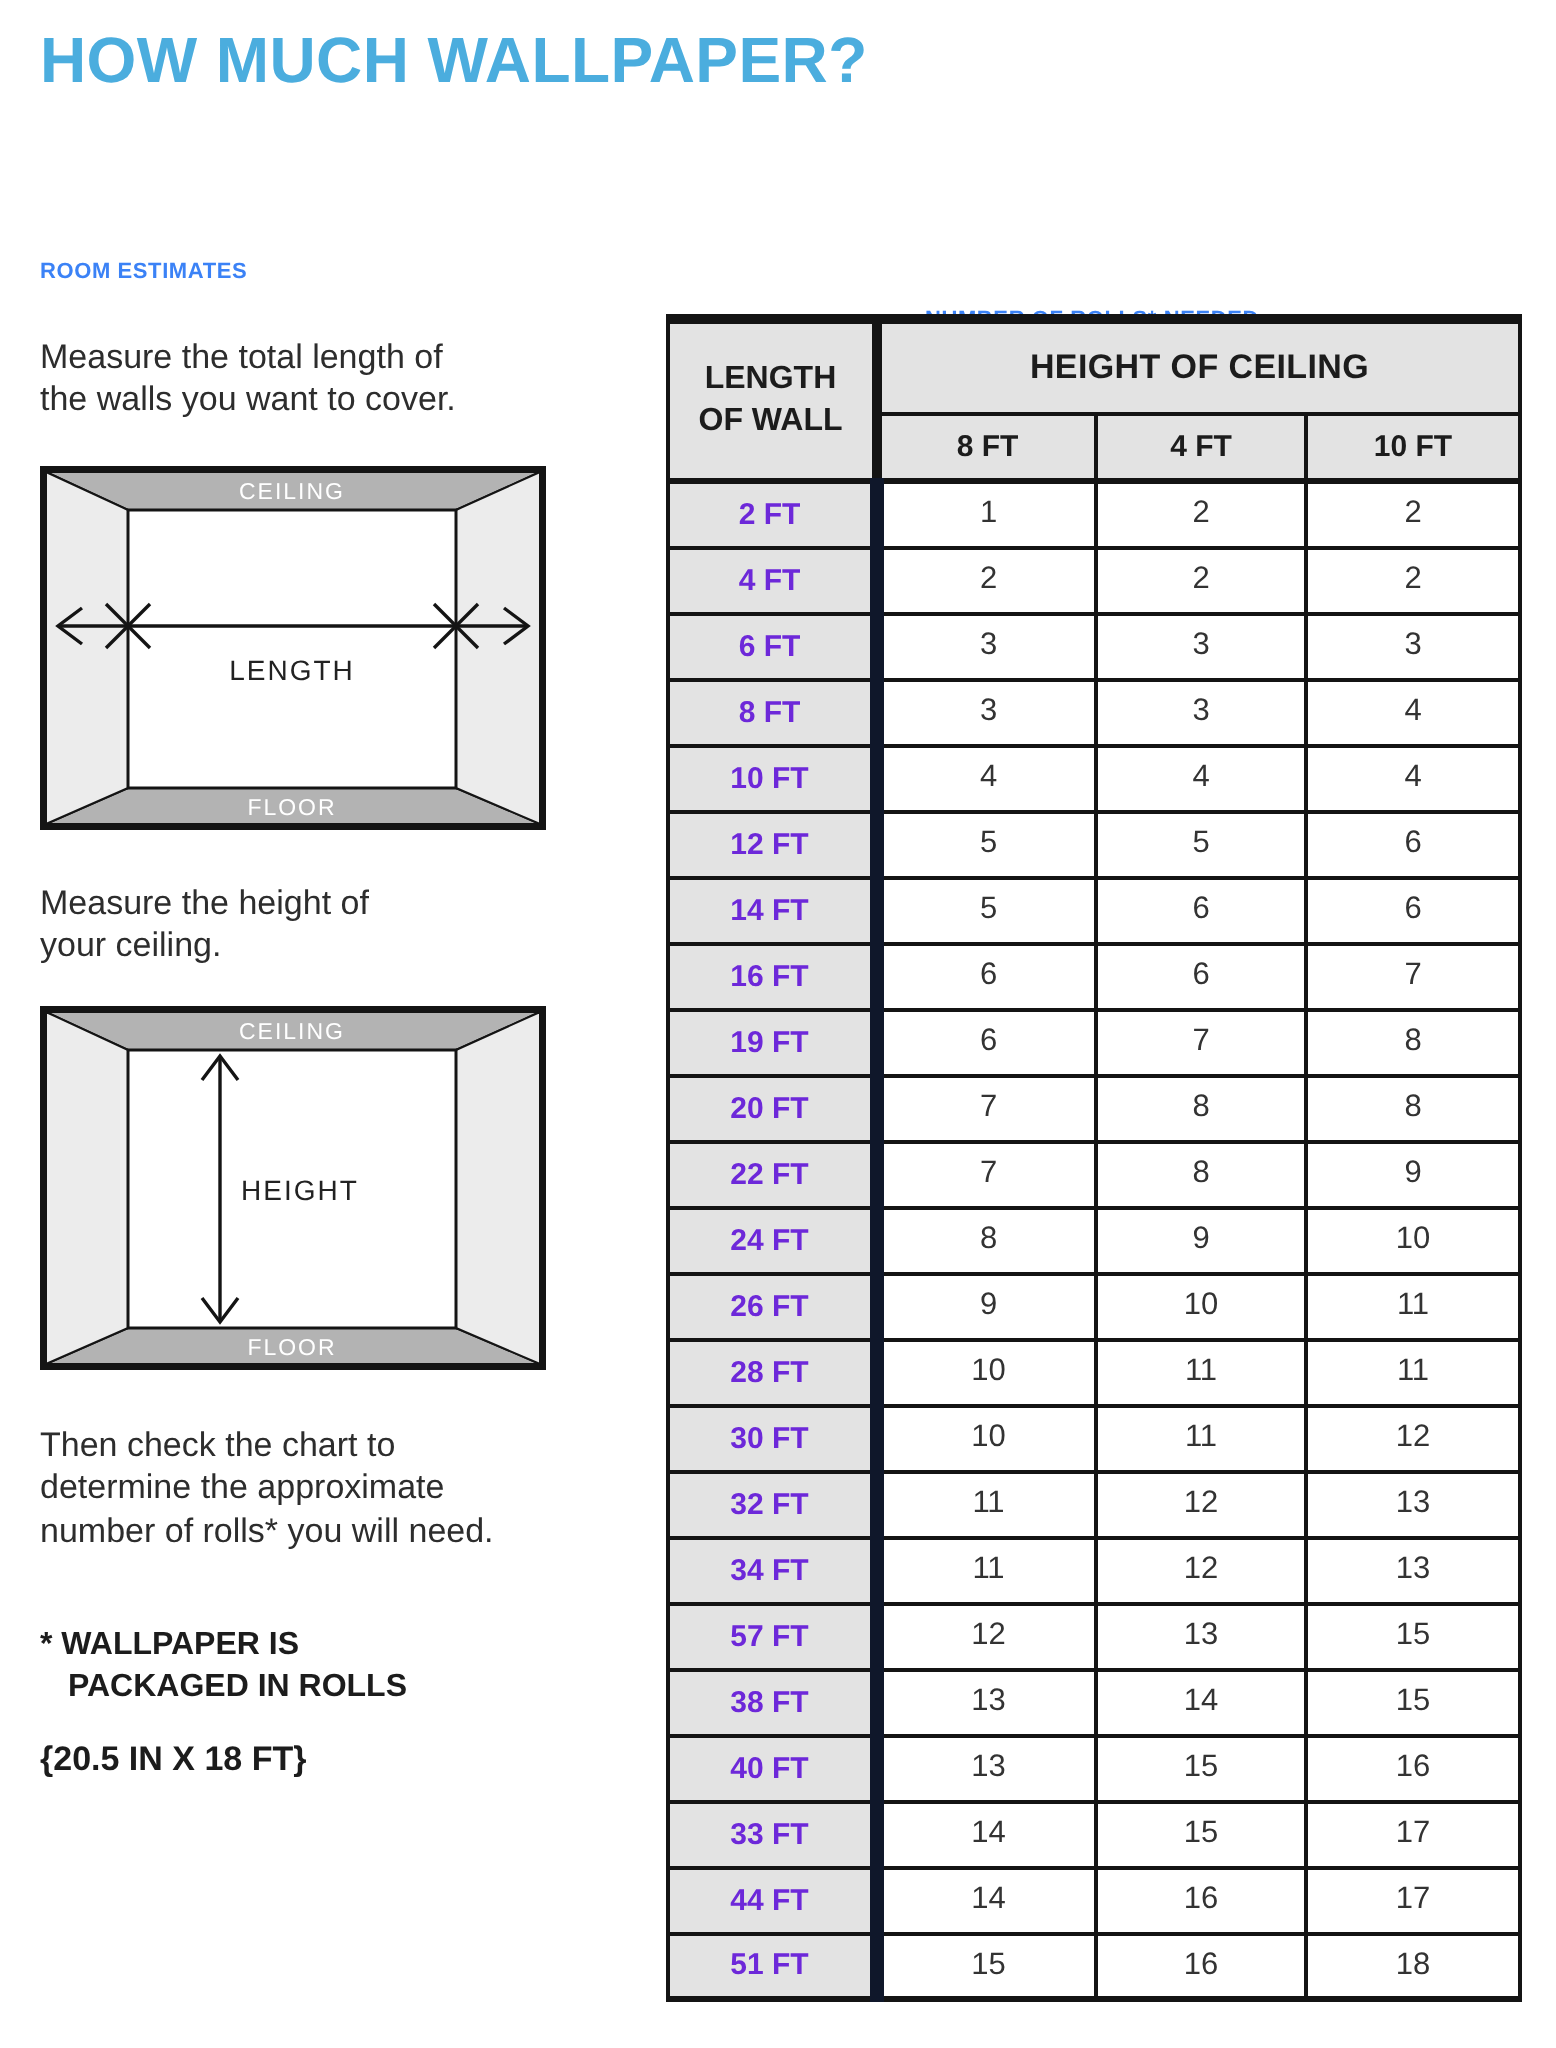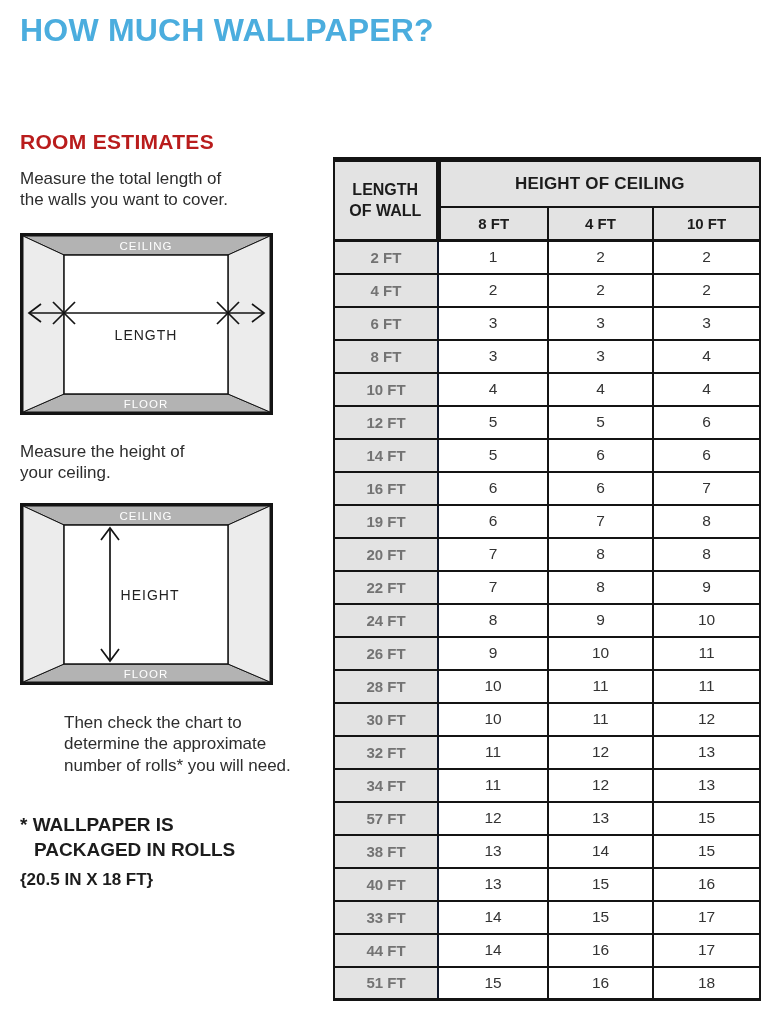--- a/index.html
+++ b/index.html
@@ -9,36 +9,36 @@
     width:778px; height:1024px;
     font-family:"Liberation Sans", sans-serif;
     color:#2d2d2d;
     overflow:hidden;
   }
   .page-title {
     position:absolute; left:20px; top:12px;
     font-size:32px; font-weight:bold; color:#4badde; letter-spacing:.2px;
   }
   .section-heading {
-    font-size:21px; font-weight:bold; color:#b91c1c; letter-spacing:.3px;
+    font-size:11px; font-weight:bold; color:#3b82f6; letter-spacing:.3px;
   }
   #room-heading { position:absolute; left:20px; top:130px; }
   .step {
     position:absolute; left:20px; width:300px;
     font-size:17px; line-height:1.26; color:#2d2d2d; white-space:pre-line;
   }
   #step1 { top:168px; }
   #step2 { top:441px; }
-  #step3 { top:712px;margin-left:44px; }
+  #step3 { top:712px; }
   .diagram { position:absolute; left:20px; width:253px; height:182px; }
   #diagram1 { top:233px; }
   #diagram2 { top:503px; }
   .footnote {
     position:absolute; left:20px; top:812px;
-    font-size:19px; font-weight:bold; color:#1c1c1c; line-height:1.32;
+    font-size:16px; font-weight:bold; color:#1c1c1c; line-height:1.32;
   }
   .footnote .indent { padding-left:14px; }
   .roll-info {
     position:absolute; left:20px; top:869px;
     font-size:17px; font-weight:bold; color:#1c1c1c; line-height:1.32;
   }
   #table-heading {
     position:absolute; left:333px; top:130px; width:426px; text-align:center;margin-top:24px;
   }
   .table-wrap { position:absolute; left:333px; top:157px; }
@@ -49,22 +49,22 @@
   thead th { background:#e3e3e3; color:#1c1c1c; }
   th.corner-cell {
     font-size:16px; font-weight:bold; white-space:pre-line; line-height:1.3;
     border-right:5px solid #141414;
   }
   th.group-cell { font-size:17px; font-weight:bold; height:47px; letter-spacing:.2px; }
   tr.sub-row th { font-size:15px; font-weight:bold; height:34px; }
   thead { border-bottom:3px solid #141414; }
   tbody tr { height:33px; }
   tbody th.row-label {
-    background:#e3e3e3; font-size:15px; font-weight:bold; color:#737373;
-    border-right:2px solid #0f172a;
+    background:#e3e3e3; font-size:15px; font-weight:bold; color:#6d28d9;
+    border-right:7px solid #0f172a;
   }
   tbody td { background:#ffffff; font-size:15.5px; color:#333333; }
   svg text { font-family:"Liberation Sans", sans-serif; }
 </style>
 </head>
 <body>
 
 <h1 class="page-title">HOW MUCH WALLPAPER?</h1>
 
 <h2 class="section-heading" id="room-heading">ROOM ESTIMATES</h2>

